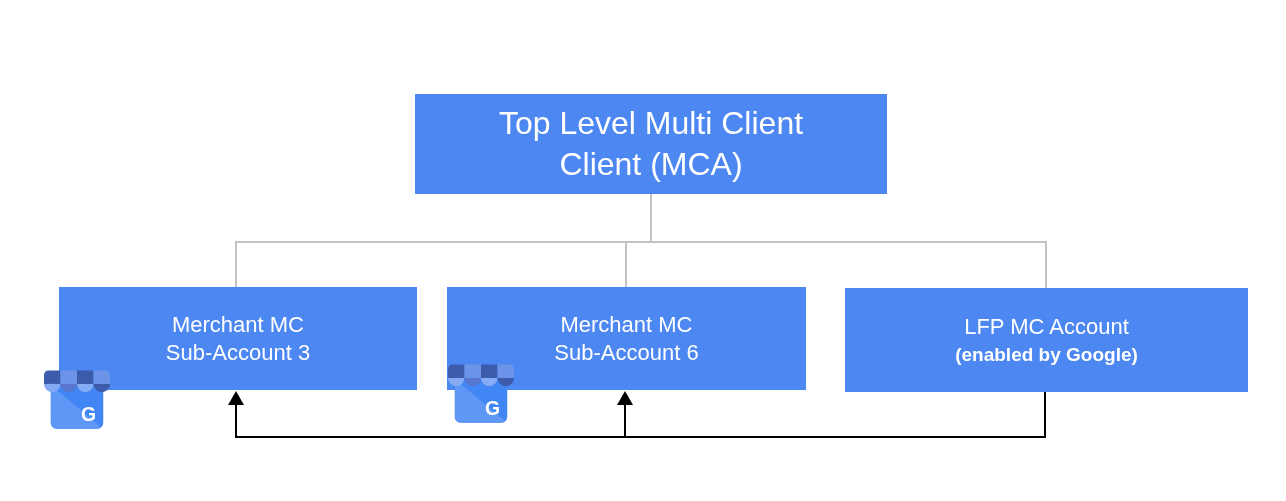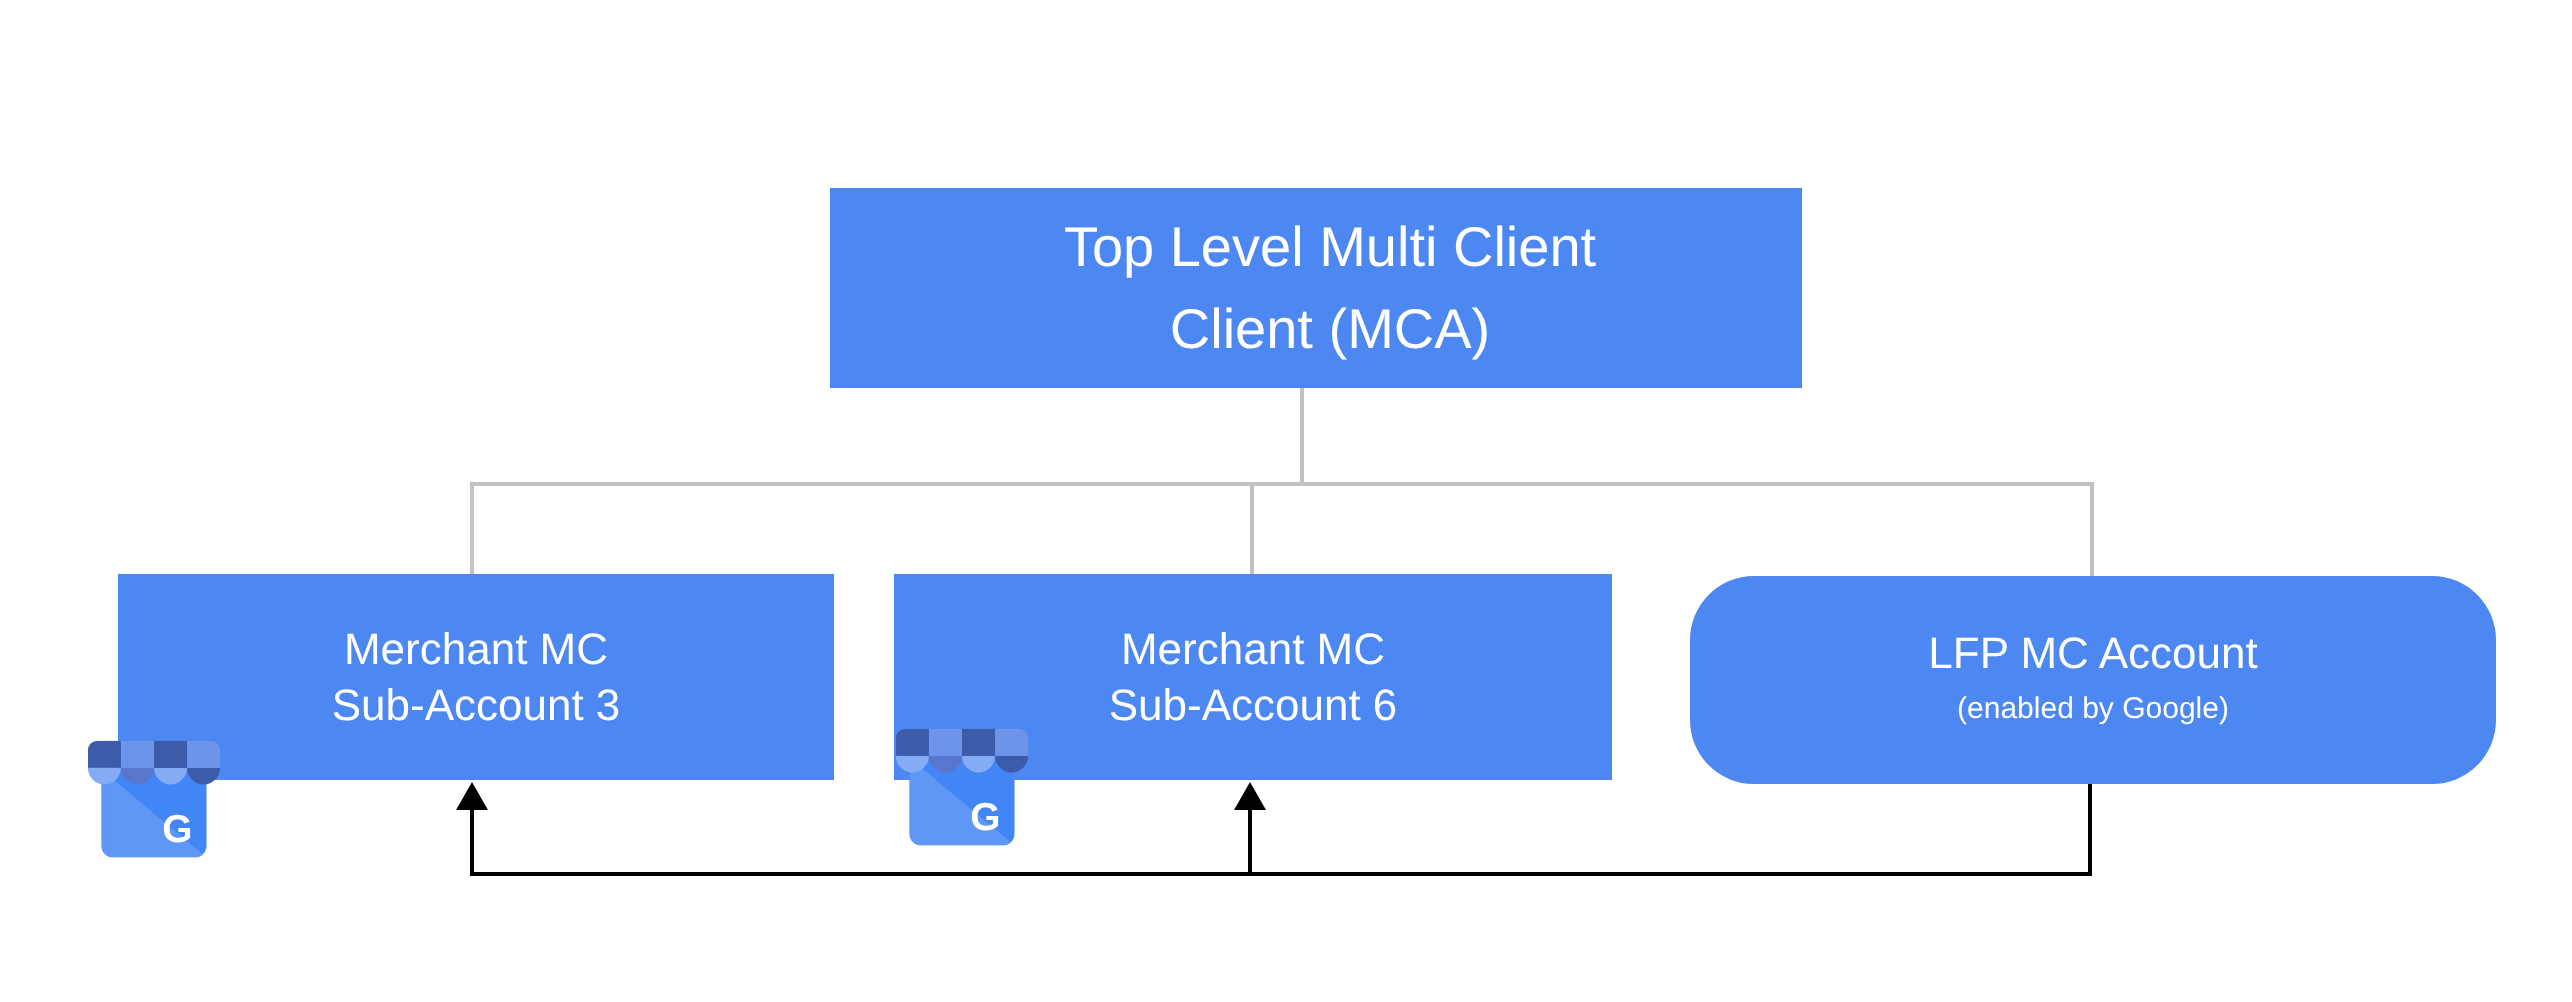--- a/index.html
+++ b/index.html
@@ -5,25 +5,25 @@
   html,body{margin:0;padding:0;background:#ffffff;}
   .canvas{
     position:relative;width:1286px;height:501px;background:#ffffff;
     overflow:hidden;font-family:"Liberation Sans",sans-serif;
   }
   .node{
     position:absolute;display:flex;flex-direction:column;align-items:center;
     justify-content:center;color:#ffffff;text-align:center;background:#4c87f2;
   }
   .node span{display:block;}
-  #node-root{left:415px;top:94px;width:472px;height:100px;font-size:28px;line-height:41px;padding-left:14px;}
+  #node-root{left:415px;top:94px;width:472px;height:100px;font-size:32px;line-height:41px;}
   #node-sub1{left:59px;top:287px;width:358px;height:103px;font-size:22px;line-height:28px;}
   #node-sub2{left:447px;top:287px;width:359px;height:103px;font-size:22px;line-height:28px;}
-  #node-lfp{left:845px;top:288px;width:403px;height:104px;font-size:22px;line-height:28px;border-radius:32px;}
-  #node-lfp .line2{font-size:15px;line-height:27px;}
+  #node-lfp{left:845px;top:288px;width:403px;height:104px;font-size:22px;line-height:28px;}
+  #node-lfp .line2{font-size:19px;line-height:27px;font-weight:bold;}
 
   .tline{position:absolute;background:#c2c2c2;}
   #tree-stem{left:650px;top:194px;width:1.5px;height:48px;}
   #tree-horiz{left:235px;top:241px;width:811px;height:1.5px;}
   #tree-drop-sub1{left:235px;top:241px;width:1.5px;height:46px;}
   #tree-drop-sub2{left:625px;top:241px;width:1.5px;height:46px;}
   #tree-drop-lfp{left:1045px;top:241px;width:1.5px;height:47px;}
 
   .fline{position:absolute;background:#000000;}
   #flow-down-lfp{left:1044px;top:392px;width:2px;height:46px;}

